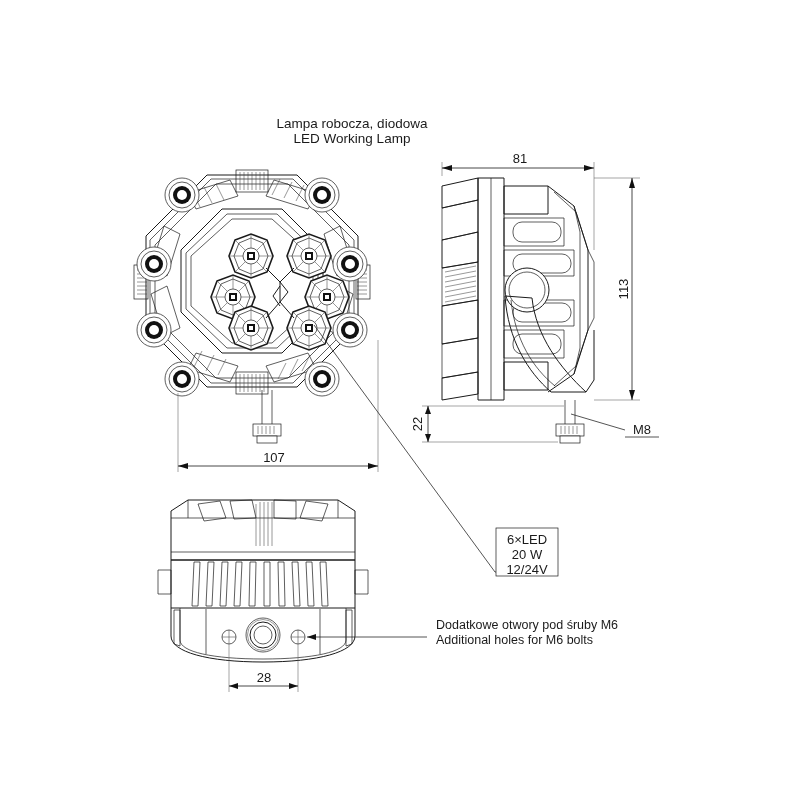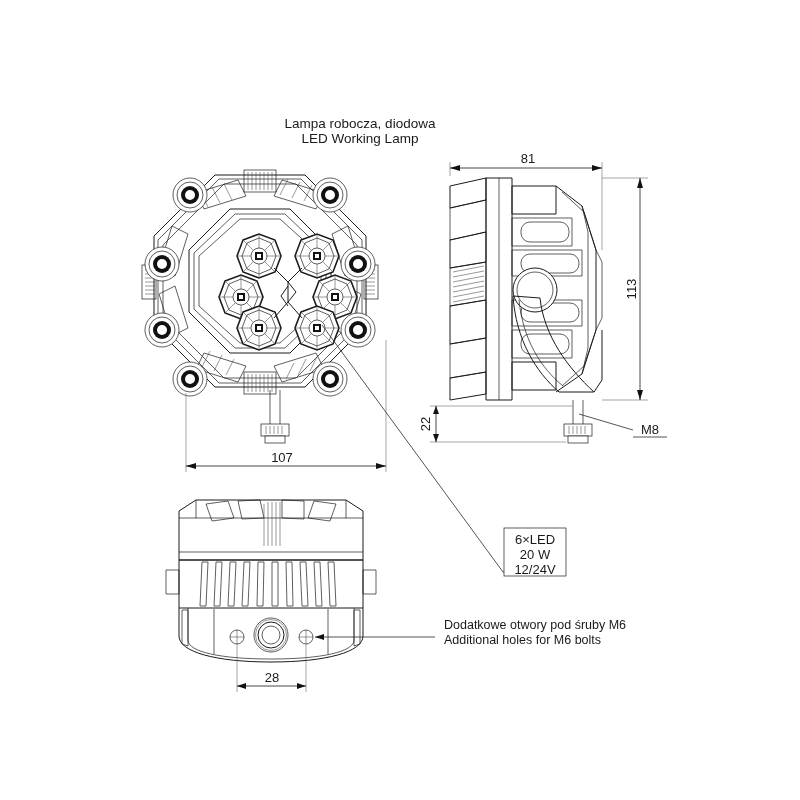--- a/index.html
+++ b/index.html
@@ -4,21 +4,21 @@
 <title>LED Working Lamp Technical Drawing</title>
 <style>
   html,body{margin:0;padding:0;background:#ffffff;}
   body{
     width:800px;height:800px;
     font-family:"Liberation Sans","DejaVu Sans",sans-serif;
     color:#1a1a1a;
     overflow:hidden;
     position:relative;
   }
-  #sheet{position:absolute;left:16px;top:0;width:652px;height:800px;}
+  #sheet{position:absolute;left:8px;top:0;width:652px;height:800px;}
   svg{display:block;}
   .ln{stroke:#1a1a1a;fill:none;stroke-width:1;vector-effect:non-scaling-stroke;}
   .ln-th{stroke:#1a1a1a;fill:none;stroke-width:1.6;}
   .ln-f{stroke:#1a1a1a;fill:none;stroke-width:0.7;}
   .ln-x{stroke:#444;fill:none;stroke-width:0.55;}
   .dim{stroke:#1a1a1a;fill:none;stroke-width:0.8;}
   .dimx{stroke:#6a6a6a;fill:none;stroke-width:0.6;}
   .lead{stroke:#2a2a2a;fill:none;stroke-width:0.8;}
   .wht{fill:#ffffff;}
   .blk{fill:#111111;}

